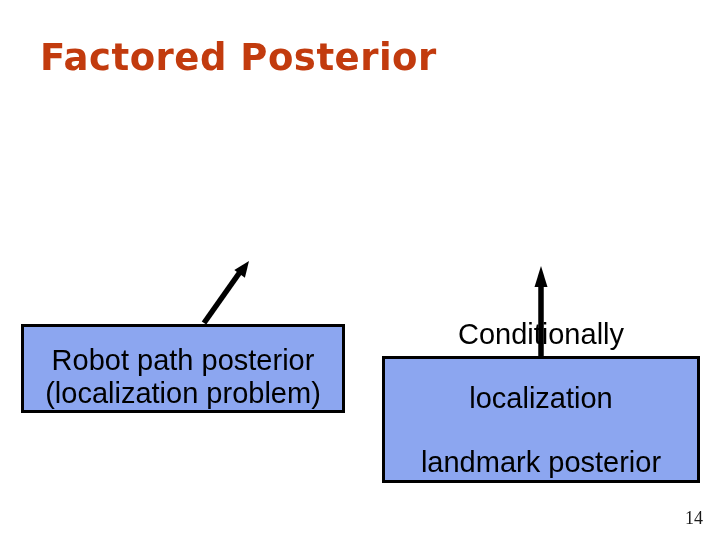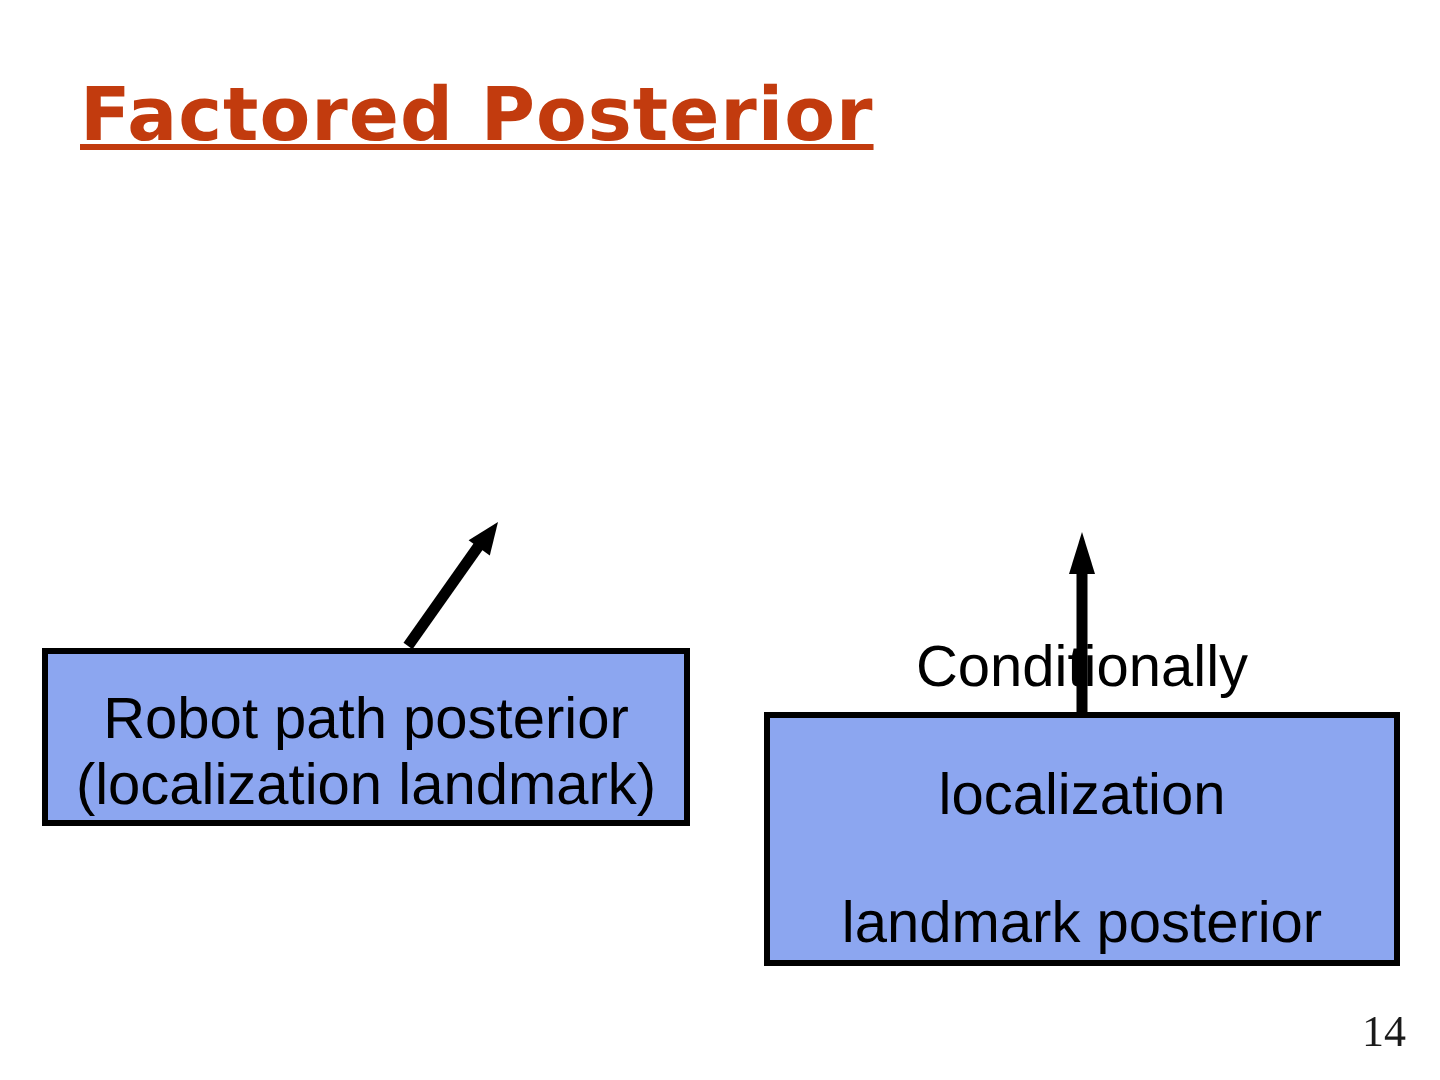--- a/index.html
+++ b/index.html
@@ -26,21 +26,20 @@
   .slide-title {
     position: absolute;
     left: 40px;
     top: 36px;
     font-family: "DejaVu Sans", sans-serif;
     font-weight: bold;
     font-size: 37px;
     letter-spacing: 0.5px;
     color: var(--title, #c23b0e);
     white-space: nowrap;
-    text-decoration: underline;
   }
   .callout-box {
     position: absolute;
     box-sizing: border-box;
     background: var(--box_fill, #8ca6f0);
     border: 3px solid var(--box_border, #000);
     color: var(--box_text, #000);
     display: flex;
     flex-direction: column;
     align-items: center;
@@ -81,21 +80,21 @@
   }
   .arrow-layer .head {
     fill: var(--arrow, #000);
     stroke: none;
   }
   .page-number {
     position: absolute;
     right: 17px;
     bottom: 11px;
     font-family: "Liberation Serif", serif;
-    font-size: 22px;
+    font-size: 18px;
     color: var(--page_number, #1a1a1a);
   }
 </style>
 </head>
 <body>
 
 <div class="slide">
 
   <div class="slide-title">Factored Posterior</div>
 
@@ -105,21 +104,21 @@
       <polygon class="head" points="249,261 244.9,277.7 234.3,270.1"></polygon>
     </g>
     <g>
       <line class="shaft" x1="541" y1="356" x2="541" y2="284"></line>
       <polygon class="head" points="541,266 534.5,287 547.5,287"></polygon>
     </g>
   </svg>
 
   <div class="callout-box box-left">
     <span class="line">Robot path posterior</span>
-    <span class="line">(localization landmark)</span>
+    <span class="line">(localization problem)</span>
   </div>
 
   <div class="callout-box box-right">
     <span class="line">Conditionally</span>
     <span class="line">localization</span>
     <span class="line">landmark posterior</span>
   </div>
 
   <div class="page-number">14</div>
 

